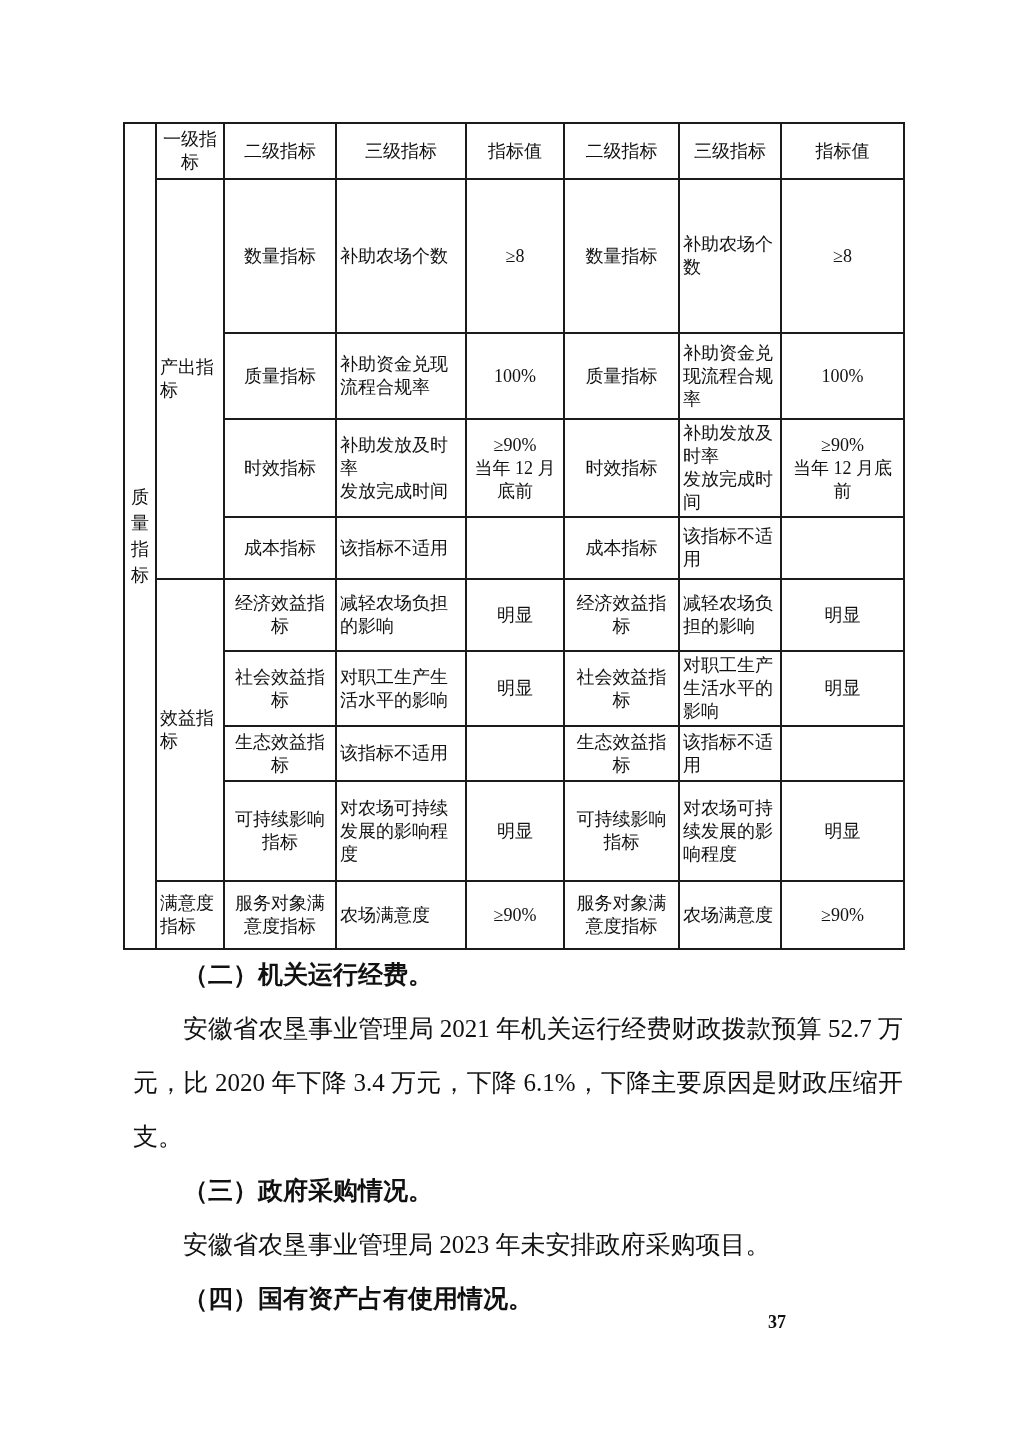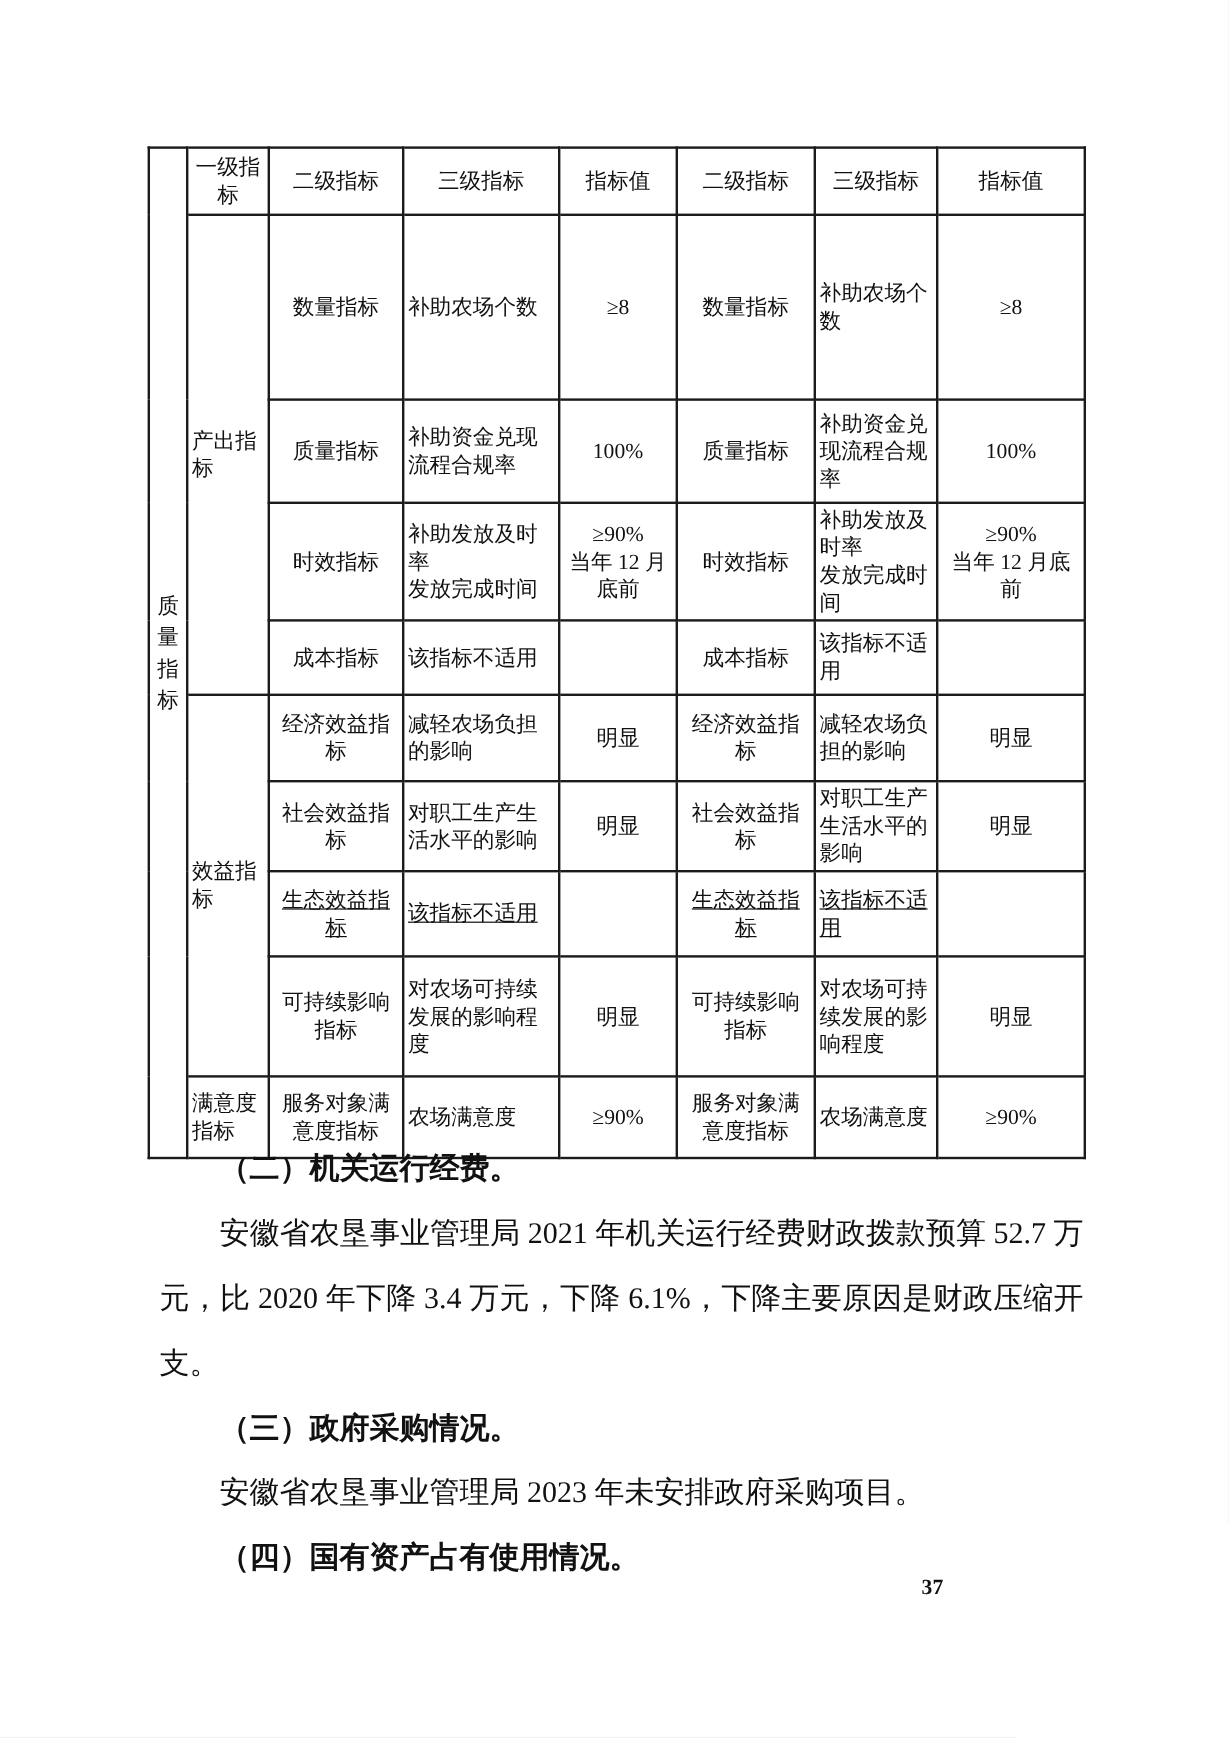--- a/index.html
+++ b/index.html
@@ -36,21 +36,21 @@
     padding:0 2px;
   }
   td.lvl1{word-break:break-all;}
   tr.hr{height:56px;}
   tr.r1{height:154px;}
   tr.r2{height:86px;}
   tr.r3{height:94px;}
   tr.r4{height:62px;border-radius:15px;}
   tr.r5{height:72px;}
   tr.r6{height:72px;}
-  tr.r7{height:71px;text-decoration:underline;}
+  tr.r7{height:55px;}
   tr.r8{height:100px;}
   tr.r9{height:68px;border-radius:16px;}
   
   .content{
     position:absolute;left:133px;top:948px;width:770px;
     font-size:25px;line-height:54px;
   }
   .content .heading{
     font-weight:bold;
     text-indent:2em;

